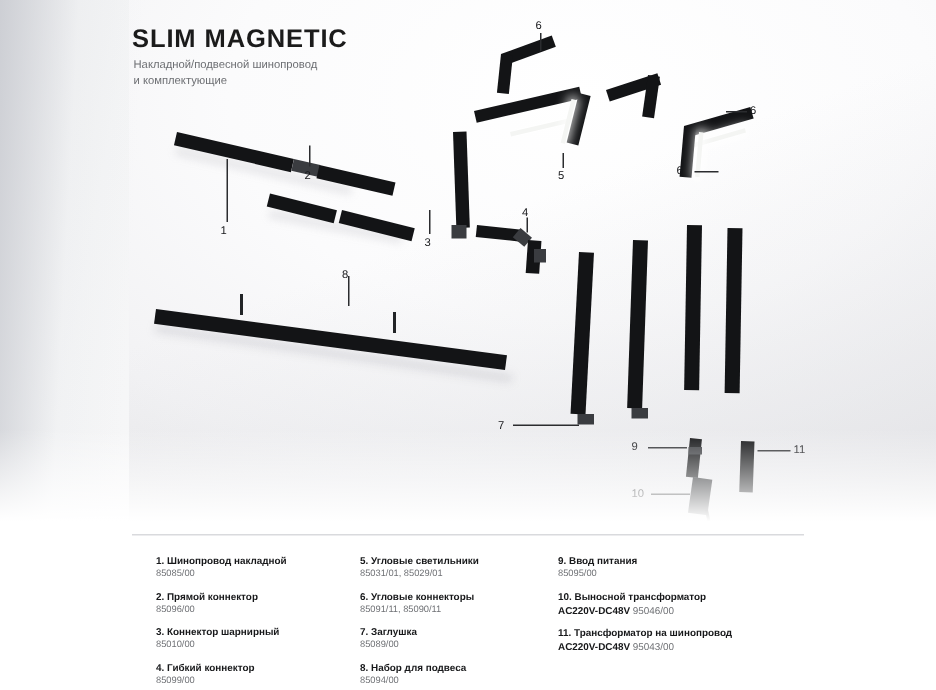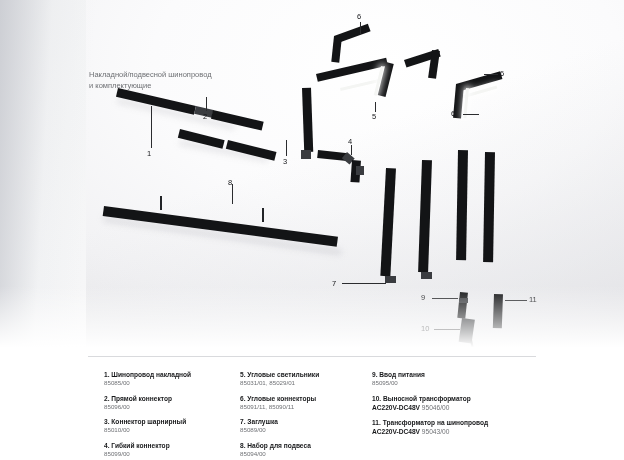--- a/index.html
+++ b/index.html
@@ -237,21 +237,22 @@
     <div class="num" style="left:451px; top:109px;">6</div>
     <div class="num" style="left:332px; top:279px;">7</div>
     <div class="num" style="left:228px; top:178px;">8</div>
     <div class="num" style="left:421px; top:293px;">9</div>
     <div class="num" style="left:421px; top:324px;">10</div>
     <div class="num" style="left:529px; top:295px;">11</div>
 
     <div class="bottom-fade"></div>
   </div>
 
-  <div class="subtitle" style="white-space:pre-line;margin-top:32px;">Накладной/подвесной шинопровод
+  <div class="title">SLIM MAGNETIC</div>
+  <div class="subtitle" style="white-space:pre-line;">Накладной/подвесной шинопровод
 и комплектующие</div>
 
   <div class="legend">
     <div class="legend-rule"></div>
     <div class="legend-cols">
 
       <div class="legend-col c1">
         <div class="item">
           <div class="item-title">
             <span>1.</span>

